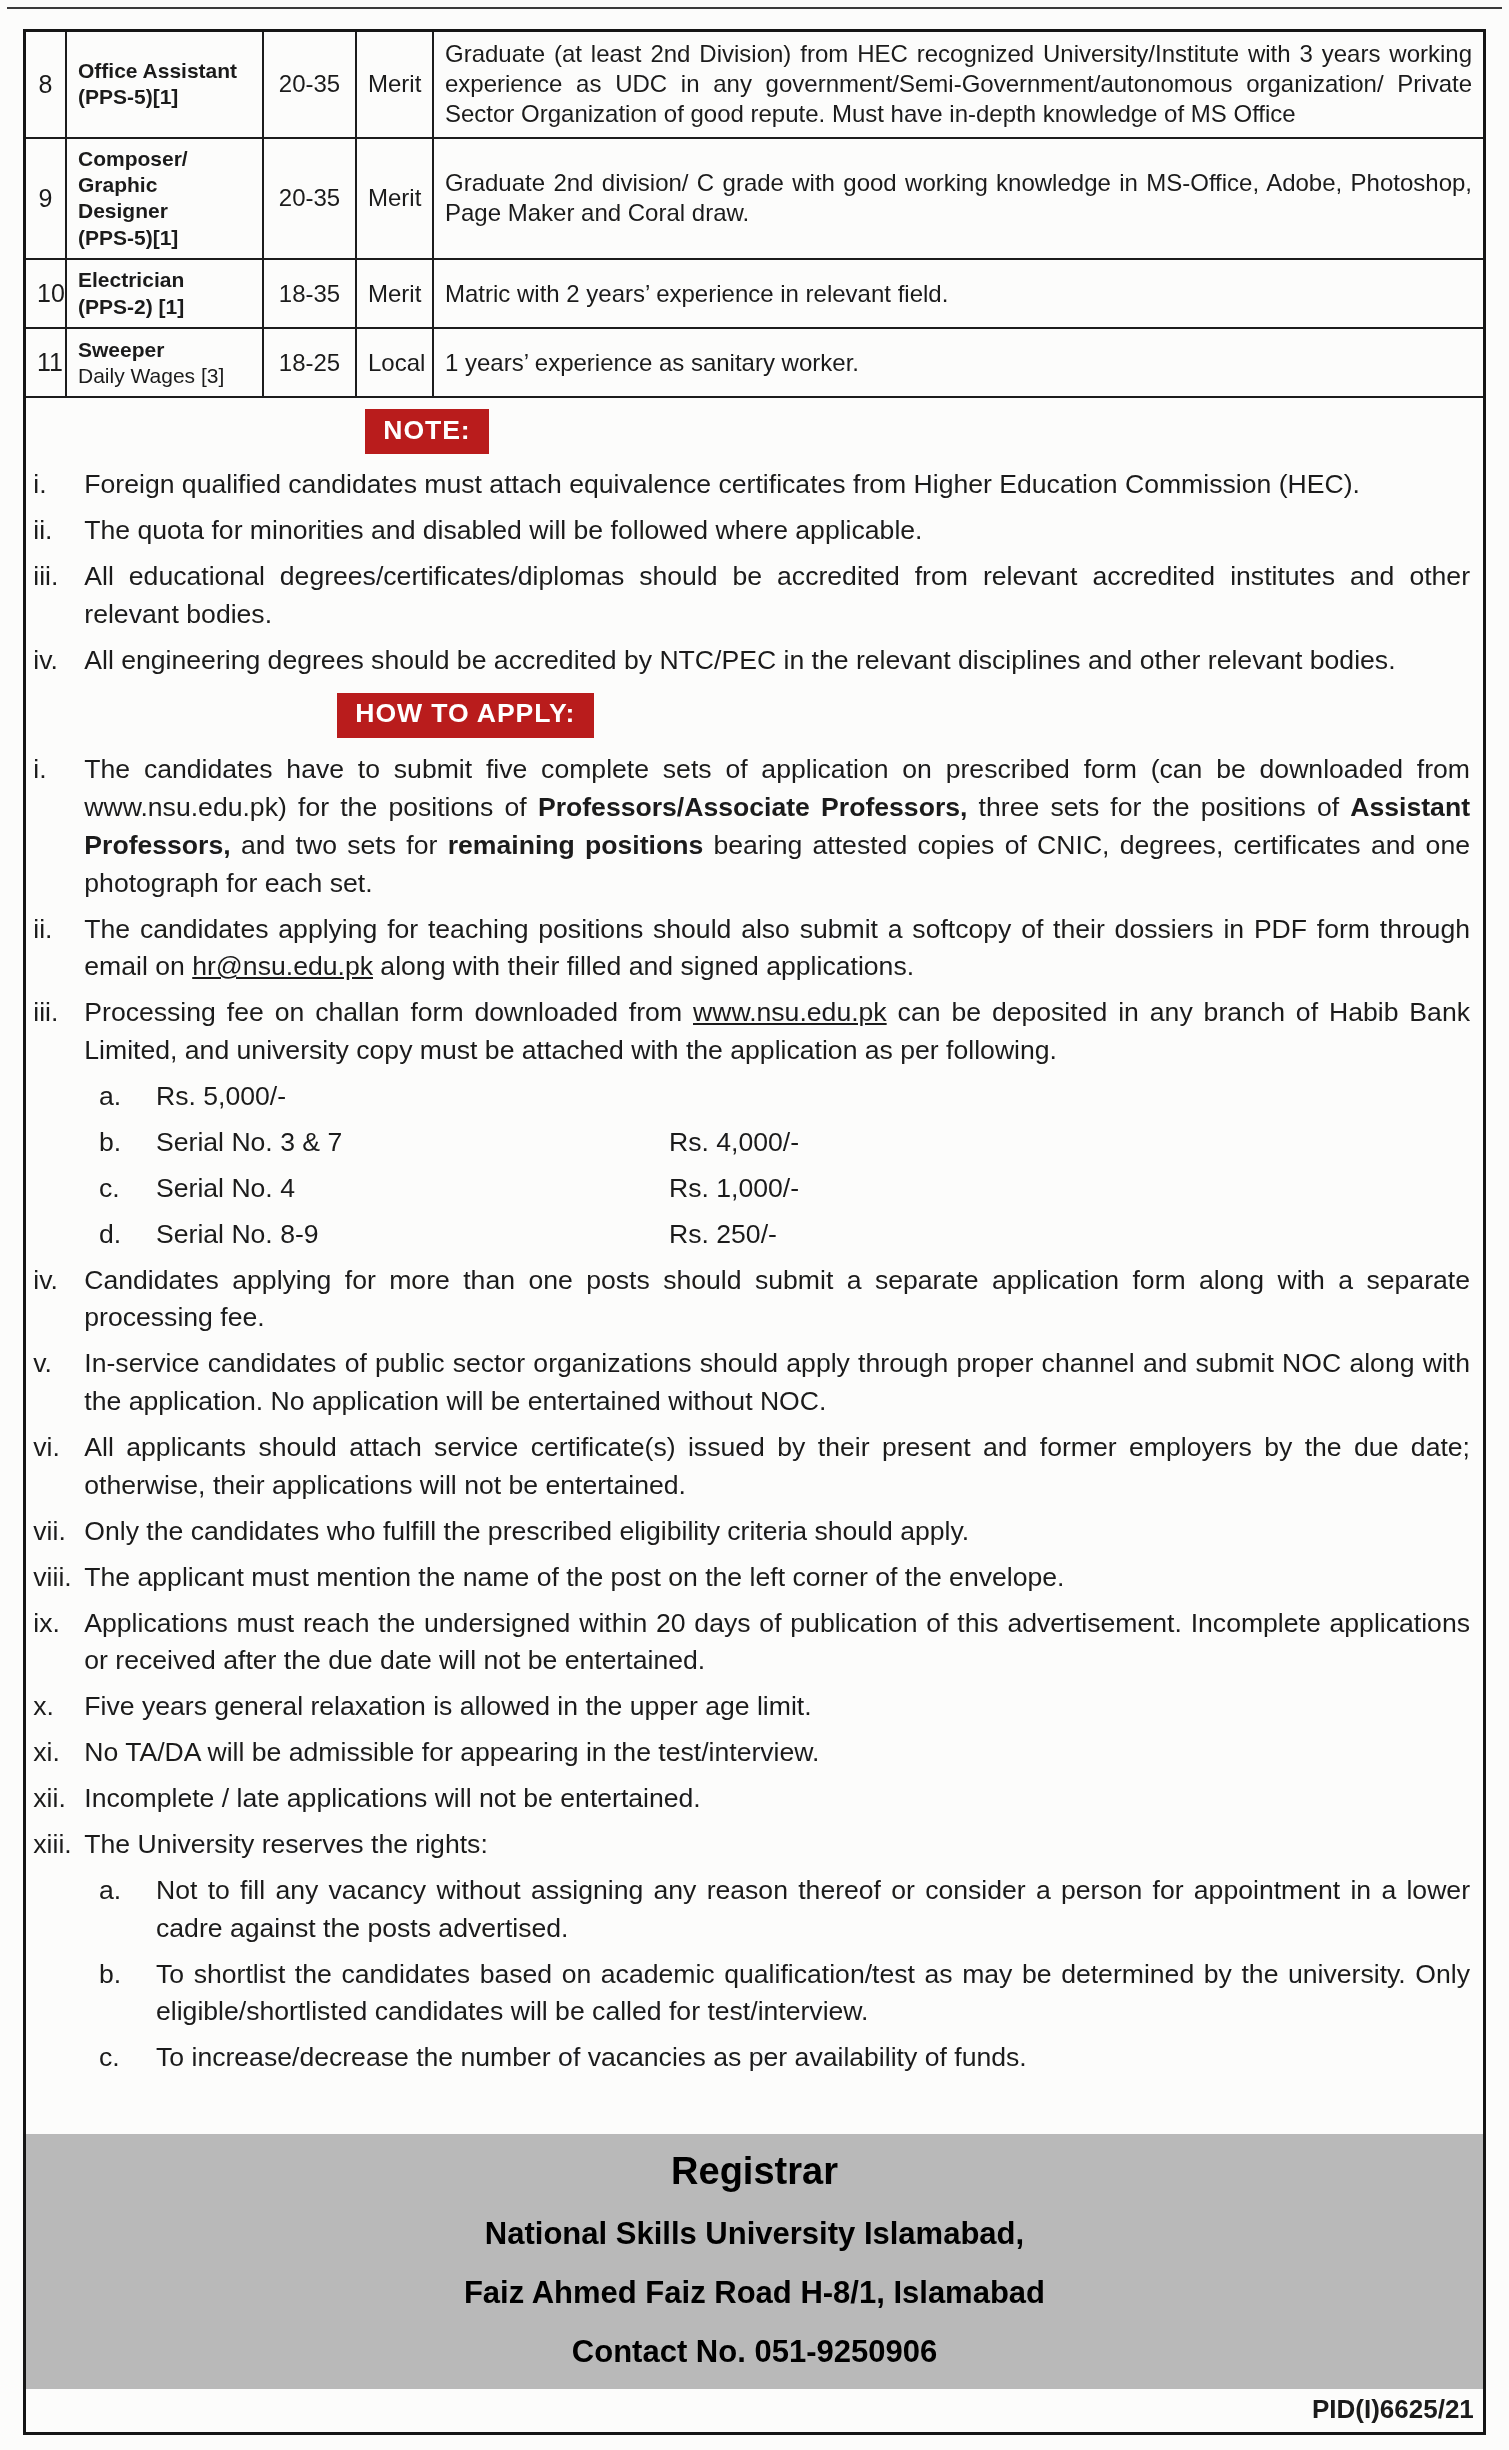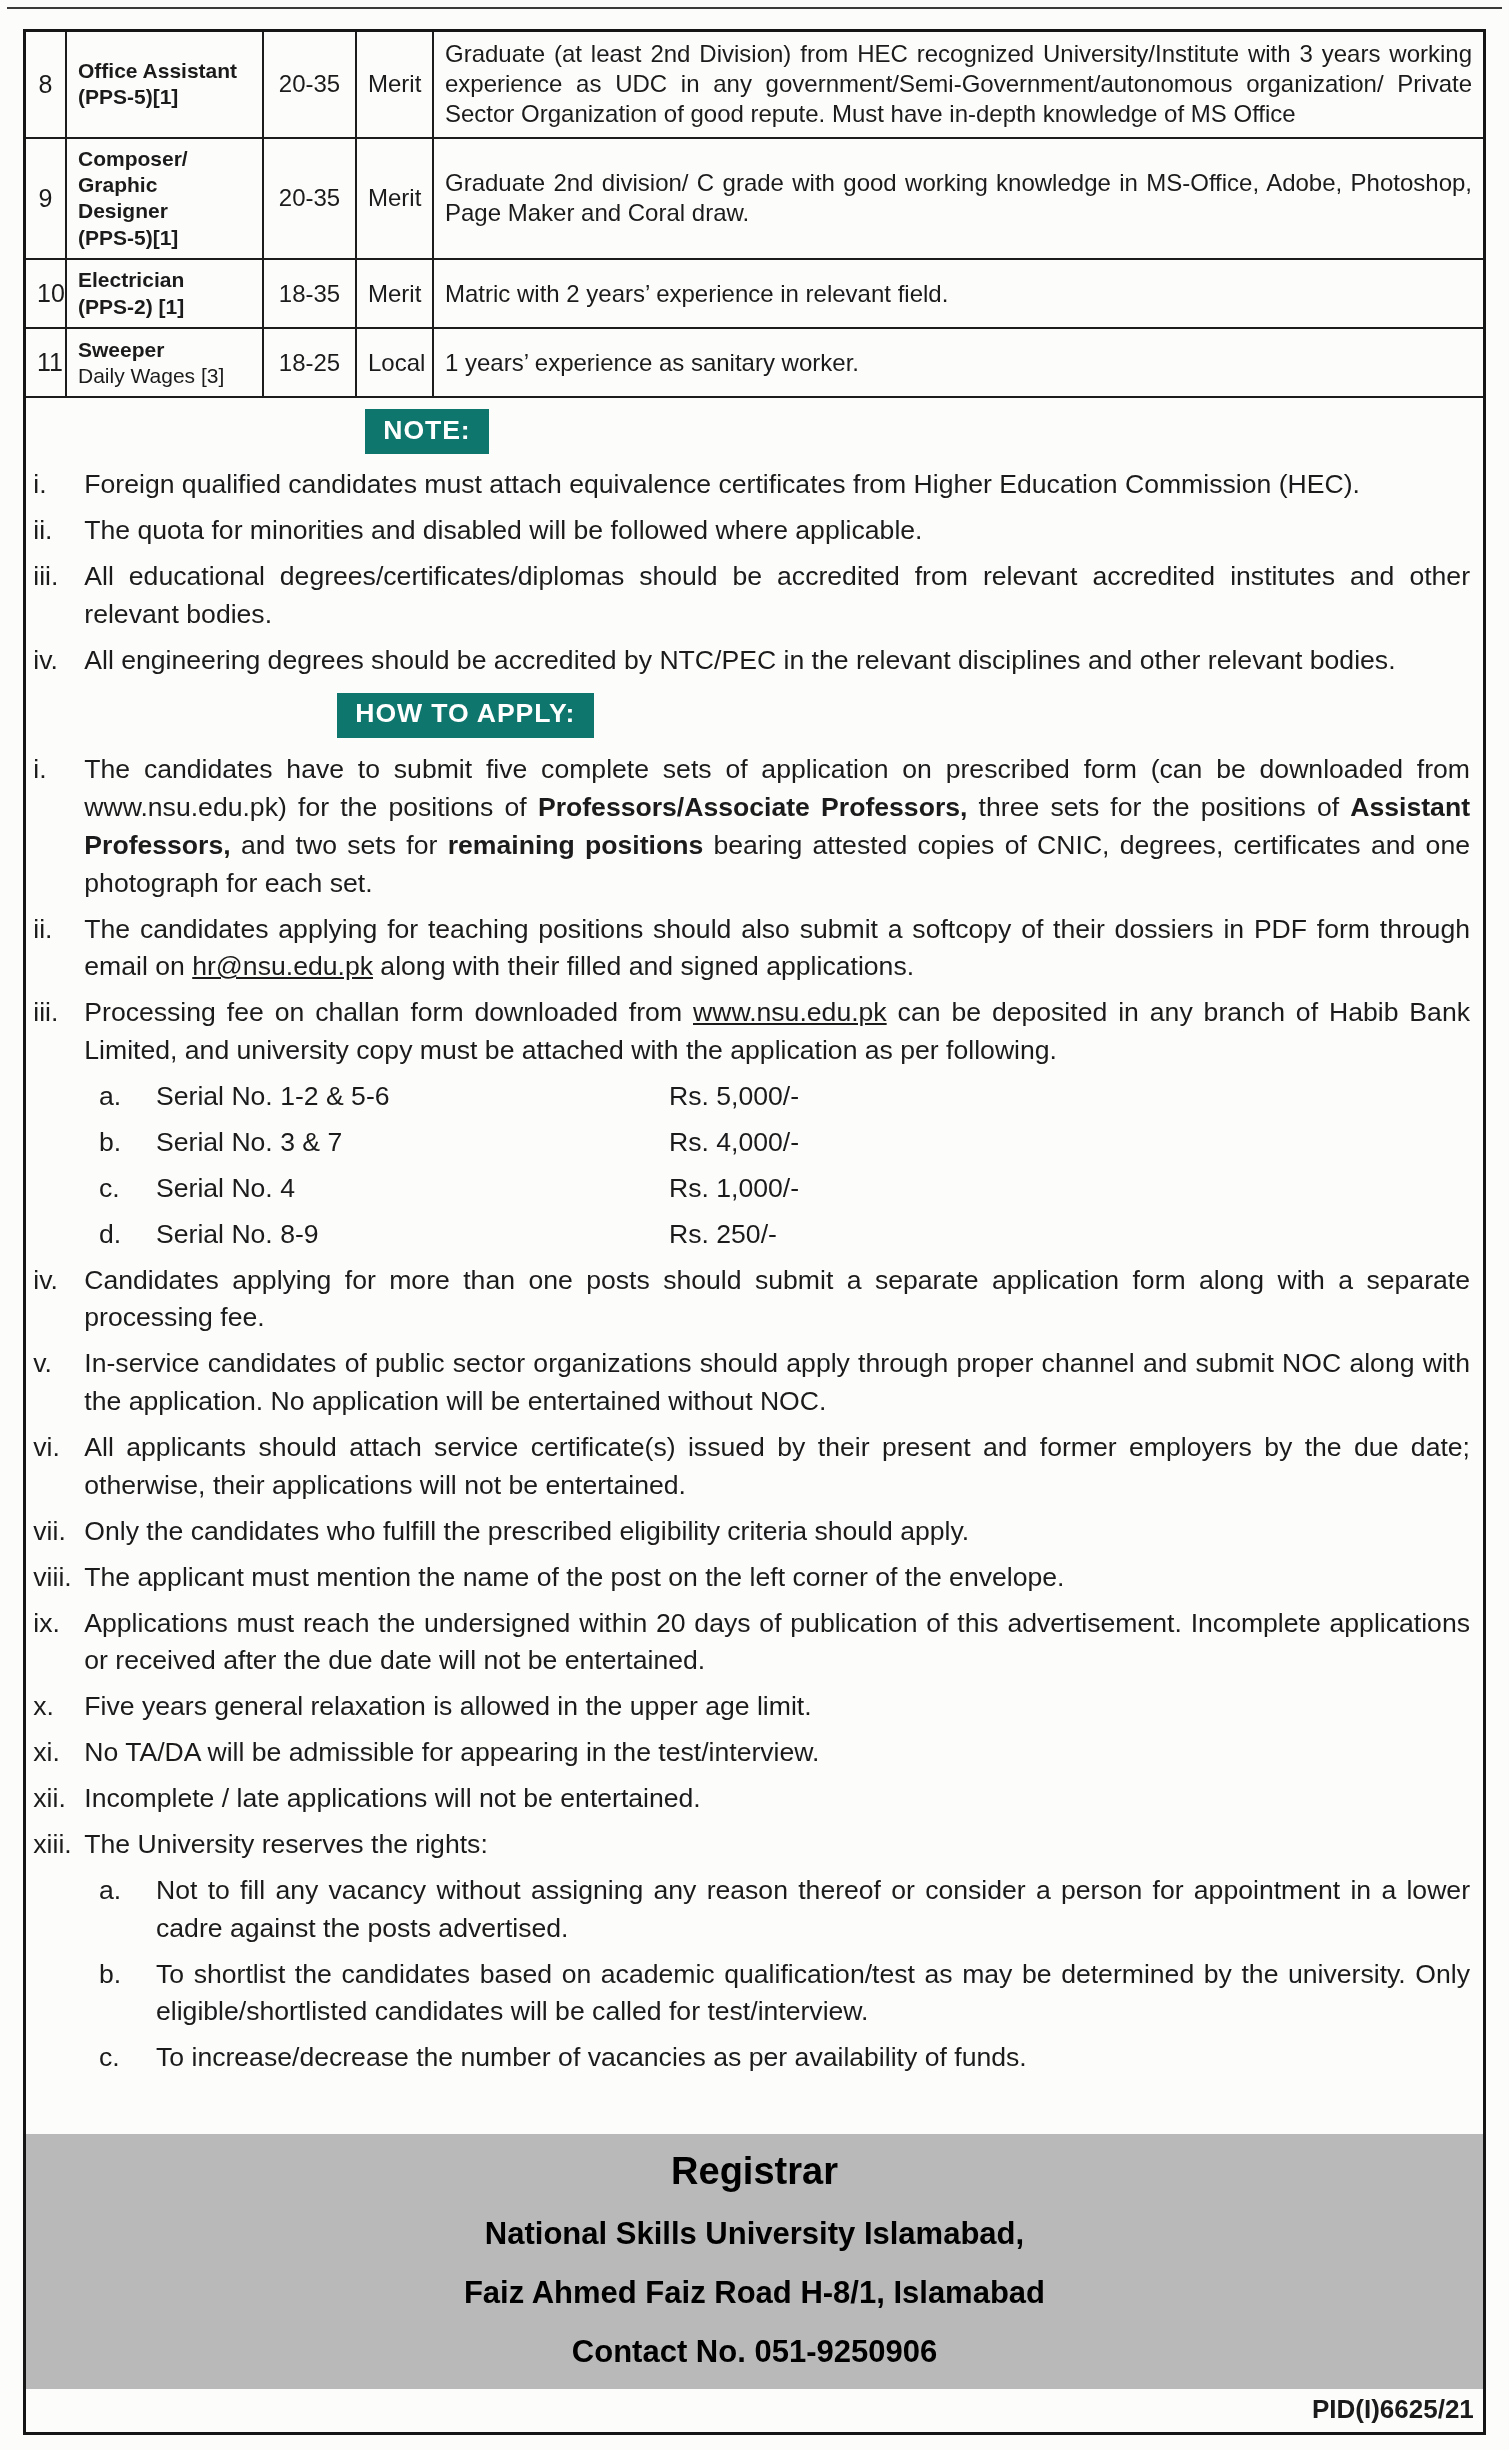--- a/index.html
+++ b/index.html
@@ -46,21 +46,21 @@
   .c-sno { text-align: center; font-size: 25px; }
   .c-pos { font-weight: bold; font-size: 21px; padding-left: 7.3px; }
   .pos-name { white-space: pre-line; }
   .pos-detail.normal { font-weight: normal; }
   .c-age, .c-quota { text-align: center; font-size: 24px; }
   .c-qual { text-align: justify; padding: 7.3px 13px; margin-left: 32px; }
 
   
   .black-label {
     display: inline-block;
-    background: #0f766e;
+    background: #b91c1c;
     color: #ffffff;
     font-weight: bold;
     font-size: 26.6px;
     padding: 2.7px 18.3px 4.6px;
     letter-spacing: 0.9px;
   }
   .note-label  { margin: 11px 0 3.7px 339px; }
   .apply-label { margin: 13px 0 5.5px 311px; }
 
   
@@ -203,21 +203,20 @@
         <span class="txt"><span>The candidates applying for teaching positions should also submit a softcopy of their dossiers in PDF form through email on </span><span class="ulink">hr@nsu.edu.pk</span><span> along with their filled and signed applications.</span></span>
       </div>
 
       <div class="item">
         <span class="num">iii.</span>
         <span class="txt"><span>Processing fee on challan form downloaded from </span><span class="ulink">www.nsu.edu.pk</span><span> can be deposited in any branch of Habib Bank Limited, and university copy must be attached with the application as per following.</span></span>
       </div>
 
       <div class="fee-row">
         <span class="fee-letter">a.</span>
-        <span class="fee-label">Serial No. 1-2 &amp; 5-6</span>
         <span class="fee-amount">Rs. 5,000/-</span>
       </div>
       <div class="fee-row">
         <span class="fee-letter">b.</span>
         <span class="fee-label">Serial No. 3 &amp; 7</span>
         <span class="fee-amount">Rs. 4,000/-</span>
       </div>
       <div class="fee-row">
         <span class="fee-letter">c.</span>
         <span class="fee-label">Serial No. 4</span>

